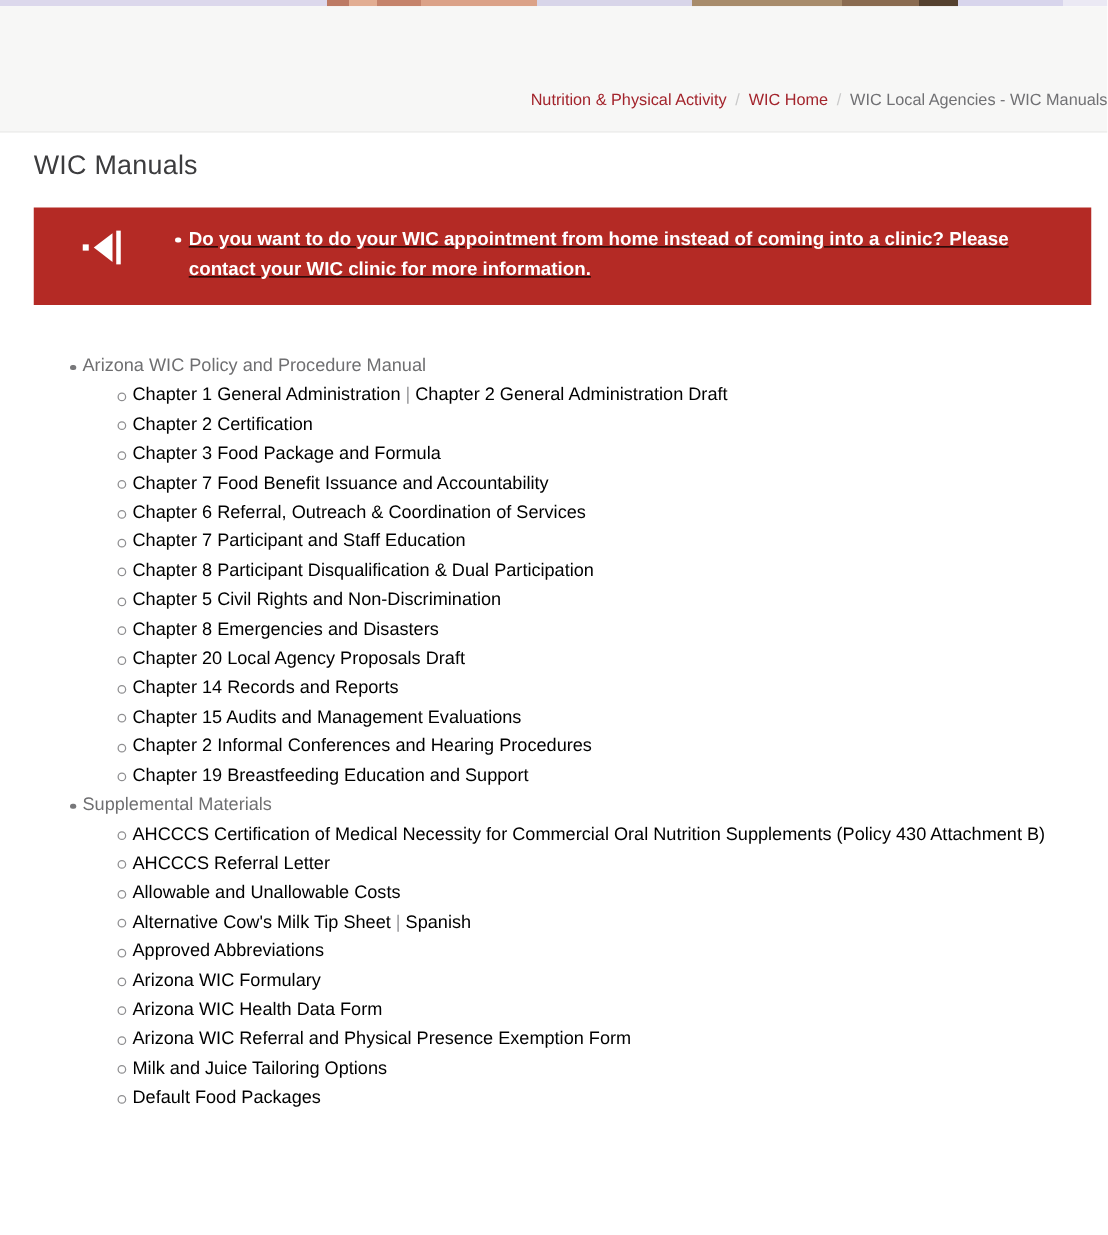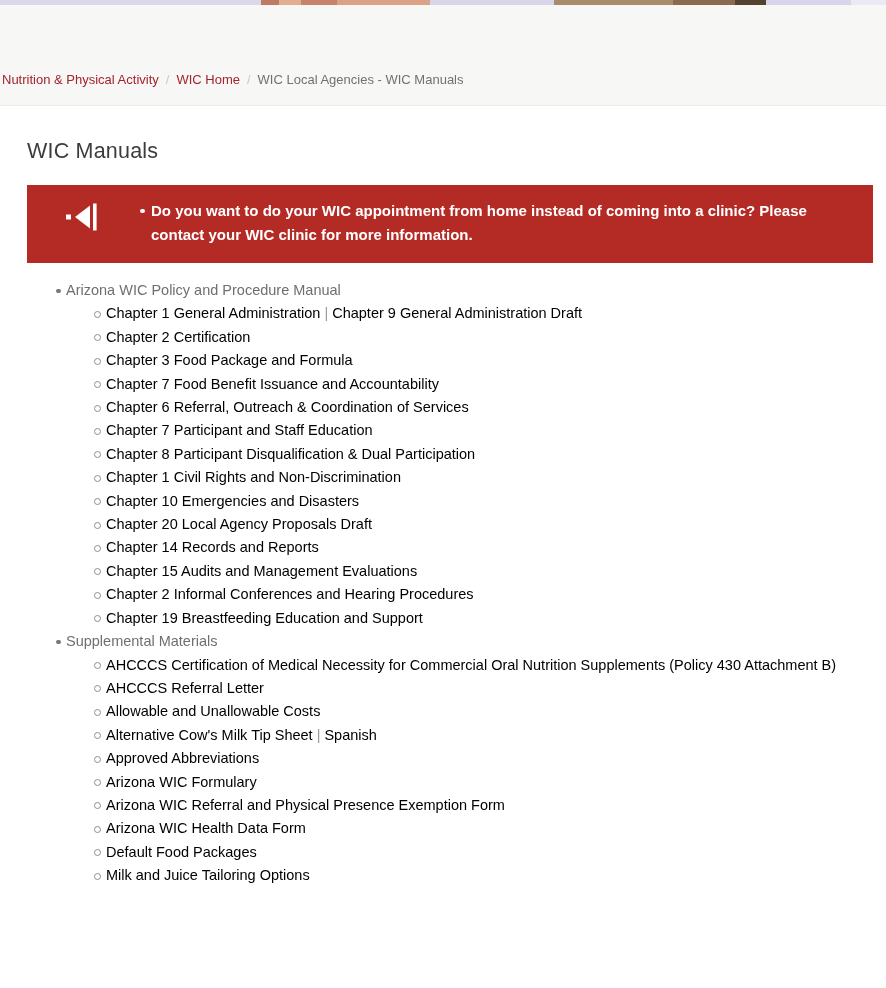--- a/index.html
+++ b/index.html
@@ -24,20 +24,21 @@
       #55412f 83%, #55412f 86.5%,
       #d8d5ec 86.5%, #d8d5ec 96%,
       #ebe9f4 96%, #ebe9f4 100%);
   }
   .breadcrumb-band {
     height: 101px;
     background: #f7f7f6;
     border-bottom: 1px solid #ececea;
     display: flex;
     align-items: flex-end;
+    justify-content: flex-end;
   }
   .breadcrumb {
     padding: 0 0 17px 2px;
     font-size: 13px;
     line-height: 16px;
     color: #717174;
     white-space: nowrap;
   }
   .breadcrumb a.crumb-link {
     color: #a3242c;
@@ -47,21 +48,21 @@
   .breadcrumb .crumb-sep {
     color: #c9c9c9;
     padding: 0 7px;
   }
   .breadcrumb .crumb-current { color: #717174; }
 
   .content {
     padding: 0 13px 0 27px;
   }
   h1.page-title {
-    margin-top: 33px;
+    margin-top: 14px;
     font-size: 21.5px;
     font-weight: 400;
     color: #3c3c3e;
     letter-spacing: 0.2px;
   }
   .alert-banner {
     margin-top: 21px;
     background: #b42a25;
     height: 78px;
     display: flex;
@@ -71,41 +72,42 @@
   .alert-icon-wrap {
     width: 113px;
     display: flex;
     justify-content: center;
     padding-top: 3px;
     flex: 0 0 113px;
   }
   .alert-text-list {
     list-style: none;
     max-width: 712px;
+    text-decoration: underline;
   }
   .alert-text-list li {
     position: relative;
     padding-left: 11px;
     color: #ffffff;
     font-weight: 700;
     font-size: 15px;
     line-height: 23.5px;
   }
   .alert-text-list li::before {
     content: "";
     position: absolute;
     left: 0; top: 9.5px;
     width: 4.5px; height: 4.5px;
     border-radius: 50%;
     background: #ffffff;
   }
 
   .sections {
     list-style: none;
-    margin-top: 16px;
+    margin-top: 38px;
   }
   .section-item { }
   .section-label {
     position: relative;
     padding-left: 39px;
     font-size: 14.5px;
     line-height: 23.4px;
     color: #6f6f71;
   }
   .section-label::before {
@@ -165,45 +167,45 @@
       <li>
         <span>Do you want to do your WIC appointment from home instead of coming into a clinic? Please contact your WIC clinic for more information.</span>
       </li>
     </ul>
   </div>
 
   <ul class="sections" id="sections">
       <li class="section-item">
         <div class="section-label">Arizona WIC Policy and Procedure Manual</div>
         <ul class="section-links">
-          <li><a>Chapter 1 General Administration</a><span class="link-pipe">|</span><a>Chapter 9 General Administration Draft</a></li>
+          <li><a>Chapter 1 General Administration</a><span class="link-pipe">|</span><a>Chapter 2 General Administration Draft</a></li>
           <li><a>Chapter 2 Certification</a></li>
           <li><a>Chapter 3 Food Package and Formula</a></li>
           <li><a>Chapter 7 Food Benefit Issuance and Accountability</a></li>
           <li><a>Chapter 6 Referral, Outreach &amp; Coordination of Services</a></li>
           <li><a>Chapter 7 Participant and Staff Education</a></li>
           <li><a>Chapter 8 Participant Disqualification &amp; Dual Participation</a></li>
-          <li><a>Chapter 1 Civil Rights and Non-Discrimination</a></li>
-          <li><a>Chapter 10 Emergencies and Disasters</a></li>
+          <li><a>Chapter 5 Civil Rights and Non-Discrimination</a></li>
+          <li><a>Chapter 8 Emergencies and Disasters</a></li>
           <li><a>Chapter 20 Local Agency Proposals Draft</a></li>
           <li><a>Chapter 14 Records and Reports</a></li>
           <li><a>Chapter 15 Audits and Management Evaluations</a></li>
           <li><a>Chapter 2 Informal Conferences and Hearing Procedures</a></li>
           <li><a>Chapter 19 Breastfeeding Education and Support</a></li>
         </ul>
       </li>
       <li class="section-item">
         <div class="section-label">Supplemental Materials</div>
         <ul class="section-links">
           <li><a>AHCCCS Certification of Medical Necessity for Commercial Oral Nutrition Supplements (Policy 430 Attachment B)</a></li>
           <li><a>AHCCCS Referral Letter</a></li>
           <li><a>Allowable and Unallowable Costs</a></li>
           <li><a>Alternative Cow's Milk Tip Sheet</a><span class="link-pipe">|</span><a>Spanish</a></li>
           <li><a>Approved Abbreviations</a></li>
           <li><a>Arizona WIC Formulary</a></li>
+          <li><a>Arizona WIC Health Data Form</a></li>
           <li><a>Arizona WIC Referral and Physical Presence Exemption Form</a></li>
-          <li><a>Arizona WIC Health Data Form</a></li>
+          <li><a>Milk and Juice Tailoring Options</a></li>
           <li><a>Default Food Packages</a></li>
-          <li><a>Milk and Juice Tailoring Options</a></li>
         </ul>
       </li>
     </ul>
 </main>
 
 </body></html>

